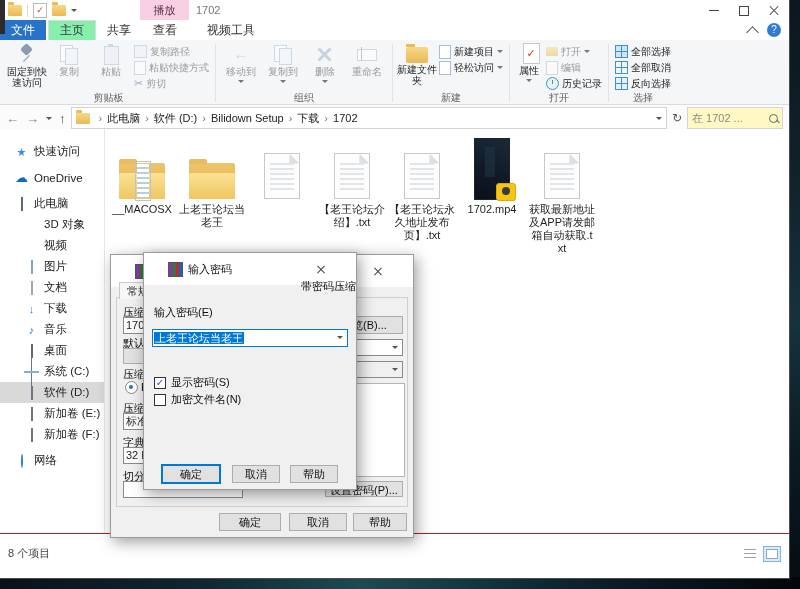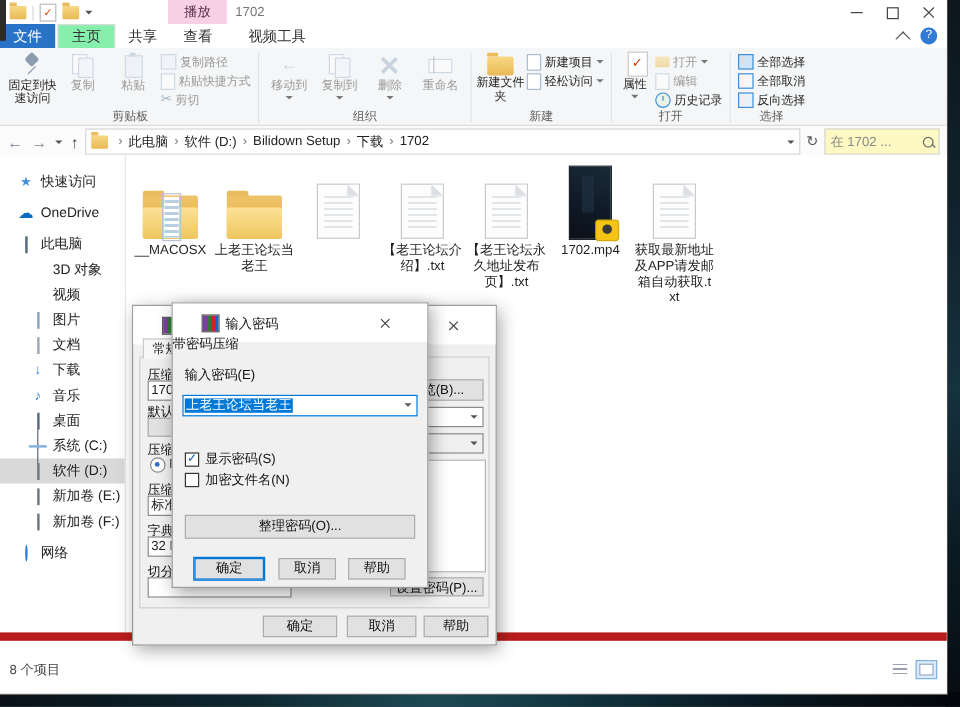--- a/index.html
+++ b/index.html
@@ -131,22 +131,22 @@
   .bigdoc{width:34px;height:44px;background:#fdfdfd;border:1px solid #c9c9c9;position:relative}
   .bigdoc::before{content:"";position:absolute;top:0;right:0;border-style:solid;border-width:0 9px 9px 0;border-color:#fff #fff #dce0e4 #dce0e4;box-shadow:-1px 1px 0 #e9e9e9}
   .bigdoc.lines::after{content:"";position:absolute;left:5px;right:5px;top:9px;bottom:6px;
           background:repeating-linear-gradient(180deg,#e3e6e9 0 2px,transparent 2px 5px)}
   .vthumb{width:34px;height:60px;background:linear-gradient(205deg,#1b2a38 0%,#101a26 55%,#0b1019 100%);position:relative;outline:1px solid #1c2430}
   .vthumb::before{content:"";position:absolute;left:10px;top:8px;width:10px;height:30px;background:#1f3040;opacity:.7}
   .vbadge{position:absolute;right:-7px;bottom:-2px;width:18px;height:16px;background:#f4c514;border-radius:3px;border:1px solid #d8a90c}
   .vbadge::after{content:"";position:absolute;left:5px;top:3px;width:8px;height:8px;border-radius:50%;background:#3a3a3a}
 
   
-  .status{position:absolute;left:0;right:0;bottom:0;height:20px;background:#fff;border-top:7px solid #b91c1c;
-          display:flex;align-items:flex-end;padding:12px 8px;font-size:11px;color:#444}
+  .status{position:absolute;left:0;right:0;bottom:0;height:20px;background:#fff;border-top:1px solid #b91c1c;
+          display:flex;align-items:flex-start;padding:12px 8px;font-size:11px;color:#444}
   .sb-icons{margin-left:auto;display:flex;gap:4px}
   .sb-ic{width:16px;height:14px;border:1px solid transparent;position:relative}
   .sb-list{background:repeating-linear-gradient(180deg,#9aa3ac 0 1px,transparent 1px 4px);background-size:12px 10px;background-position:2px 2px;background-repeat:no-repeat}
   .sb-thumb{border-color:#7fb2e0;background:#dceafc}
   .sb-thumb::after{content:"";position:absolute;inset:2px;border:1px solid #8fa8c0;background:#fff}
 
   
   .dlg{position:absolute;background:#f0f0f0;border:1px solid #9c9c9c;box-shadow:3px 4px 14px rgba(0,0,0,.38)}
   .dlg-title{height:32px;background:#fff;display:flex;align-items:center;padding:0 24px;gap:5px;font-size:11px;color:#111;overflow:hidden;white-space:nowrap}
   .dlg-x{margin-left:auto;width:22px;height:18px;position:relative;flex:none}
@@ -161,21 +161,21 @@
 
   #dlg-compress{left:110px;top:254px;width:302px;height:282px;z-index:5}
   .cp-tab{position:absolute;left:8px;top:27px;width:36px;height:16px;background:#f7f7f7;border:1px solid #c9c9c9;border-bottom:none;
           font-size:11px;text-align:center;line-height:16px;z-index:2}
   .cp-panel{position:absolute;left:5px;right:5px;top:42px;bottom:30px;border:1px solid #cfcfcf;background:#f0f0f0}
   .radio{position:absolute;width:11px;height:11px;border:1px solid #8a8a8a;border-radius:50%;background:#fff}
   .radio.on::after{content:"";position:absolute;left:2.5px;top:2.5px;width:4px;height:4px;border-radius:50%;background:#2f6fc1}
   .cp-white{position:absolute;left:150px;top:120px;width:142px;height:96px;background:#fff;border:1px solid #b5b5b5}
 
   #dlg-password{left:143px;top:252px;width:212px;height:236px;z-index:6}
-  .pw-head{position:absolute;top:26px;left:0;right:0;text-align:left;font-size:11px;color:#111}
+  .pw-head{position:absolute;top:26px;left:0;right:0;text-align:right;font-size:11px;color:#111}
   .pw-combo{position:absolute;left:8px;top:76px;width:196px;height:18px;background:#fff;border:1px solid #0078d7;box-sizing:border-box;
             font-size:11px;line-height:16px;padding:0 1px;overflow:hidden;white-space:nowrap}
   .pw-combo .selspan{background:#0078d7;color:#fff;padding:0 1px}
   .chk{position:absolute;display:flex;align-items:center;gap:5px;font-size:11px;color:#111}
   .box{width:12px;height:12px;background:#fff;border:1px solid #333;box-sizing:border-box;text-align:center;font-size:10px;line-height:10px;color:#1559b3;font-weight:bold}
 </style>
 </head>
 <body>
 
 <div class="strip-right"></div>
@@ -553,18 +553,17 @@
 
   <div class="chk" style="left:10px;top:122px">
     <span class="box">✓</span>
     <span>显示密码(S)</span>
   </div>
   <div class="chk" style="left:10px;top:139px">
     <span class="box"></span>
     <span>加密文件名(N)</span>
   </div>
 
-  <div class="btn" style="left:10px;top:176px;width:192px;height:20px;line-height:18px">整理密码(O)...</div>
 
   <div class="btn focus" style="left:18px;top:212px;width:58px">确定</div>
   <div class="btn" style="left:88px;top:212px;width:48px">取消</div>
   <div class="btn" style="left:146px;top:212px;width:48px">帮助</div>
 </div>
 
 </body></html>

